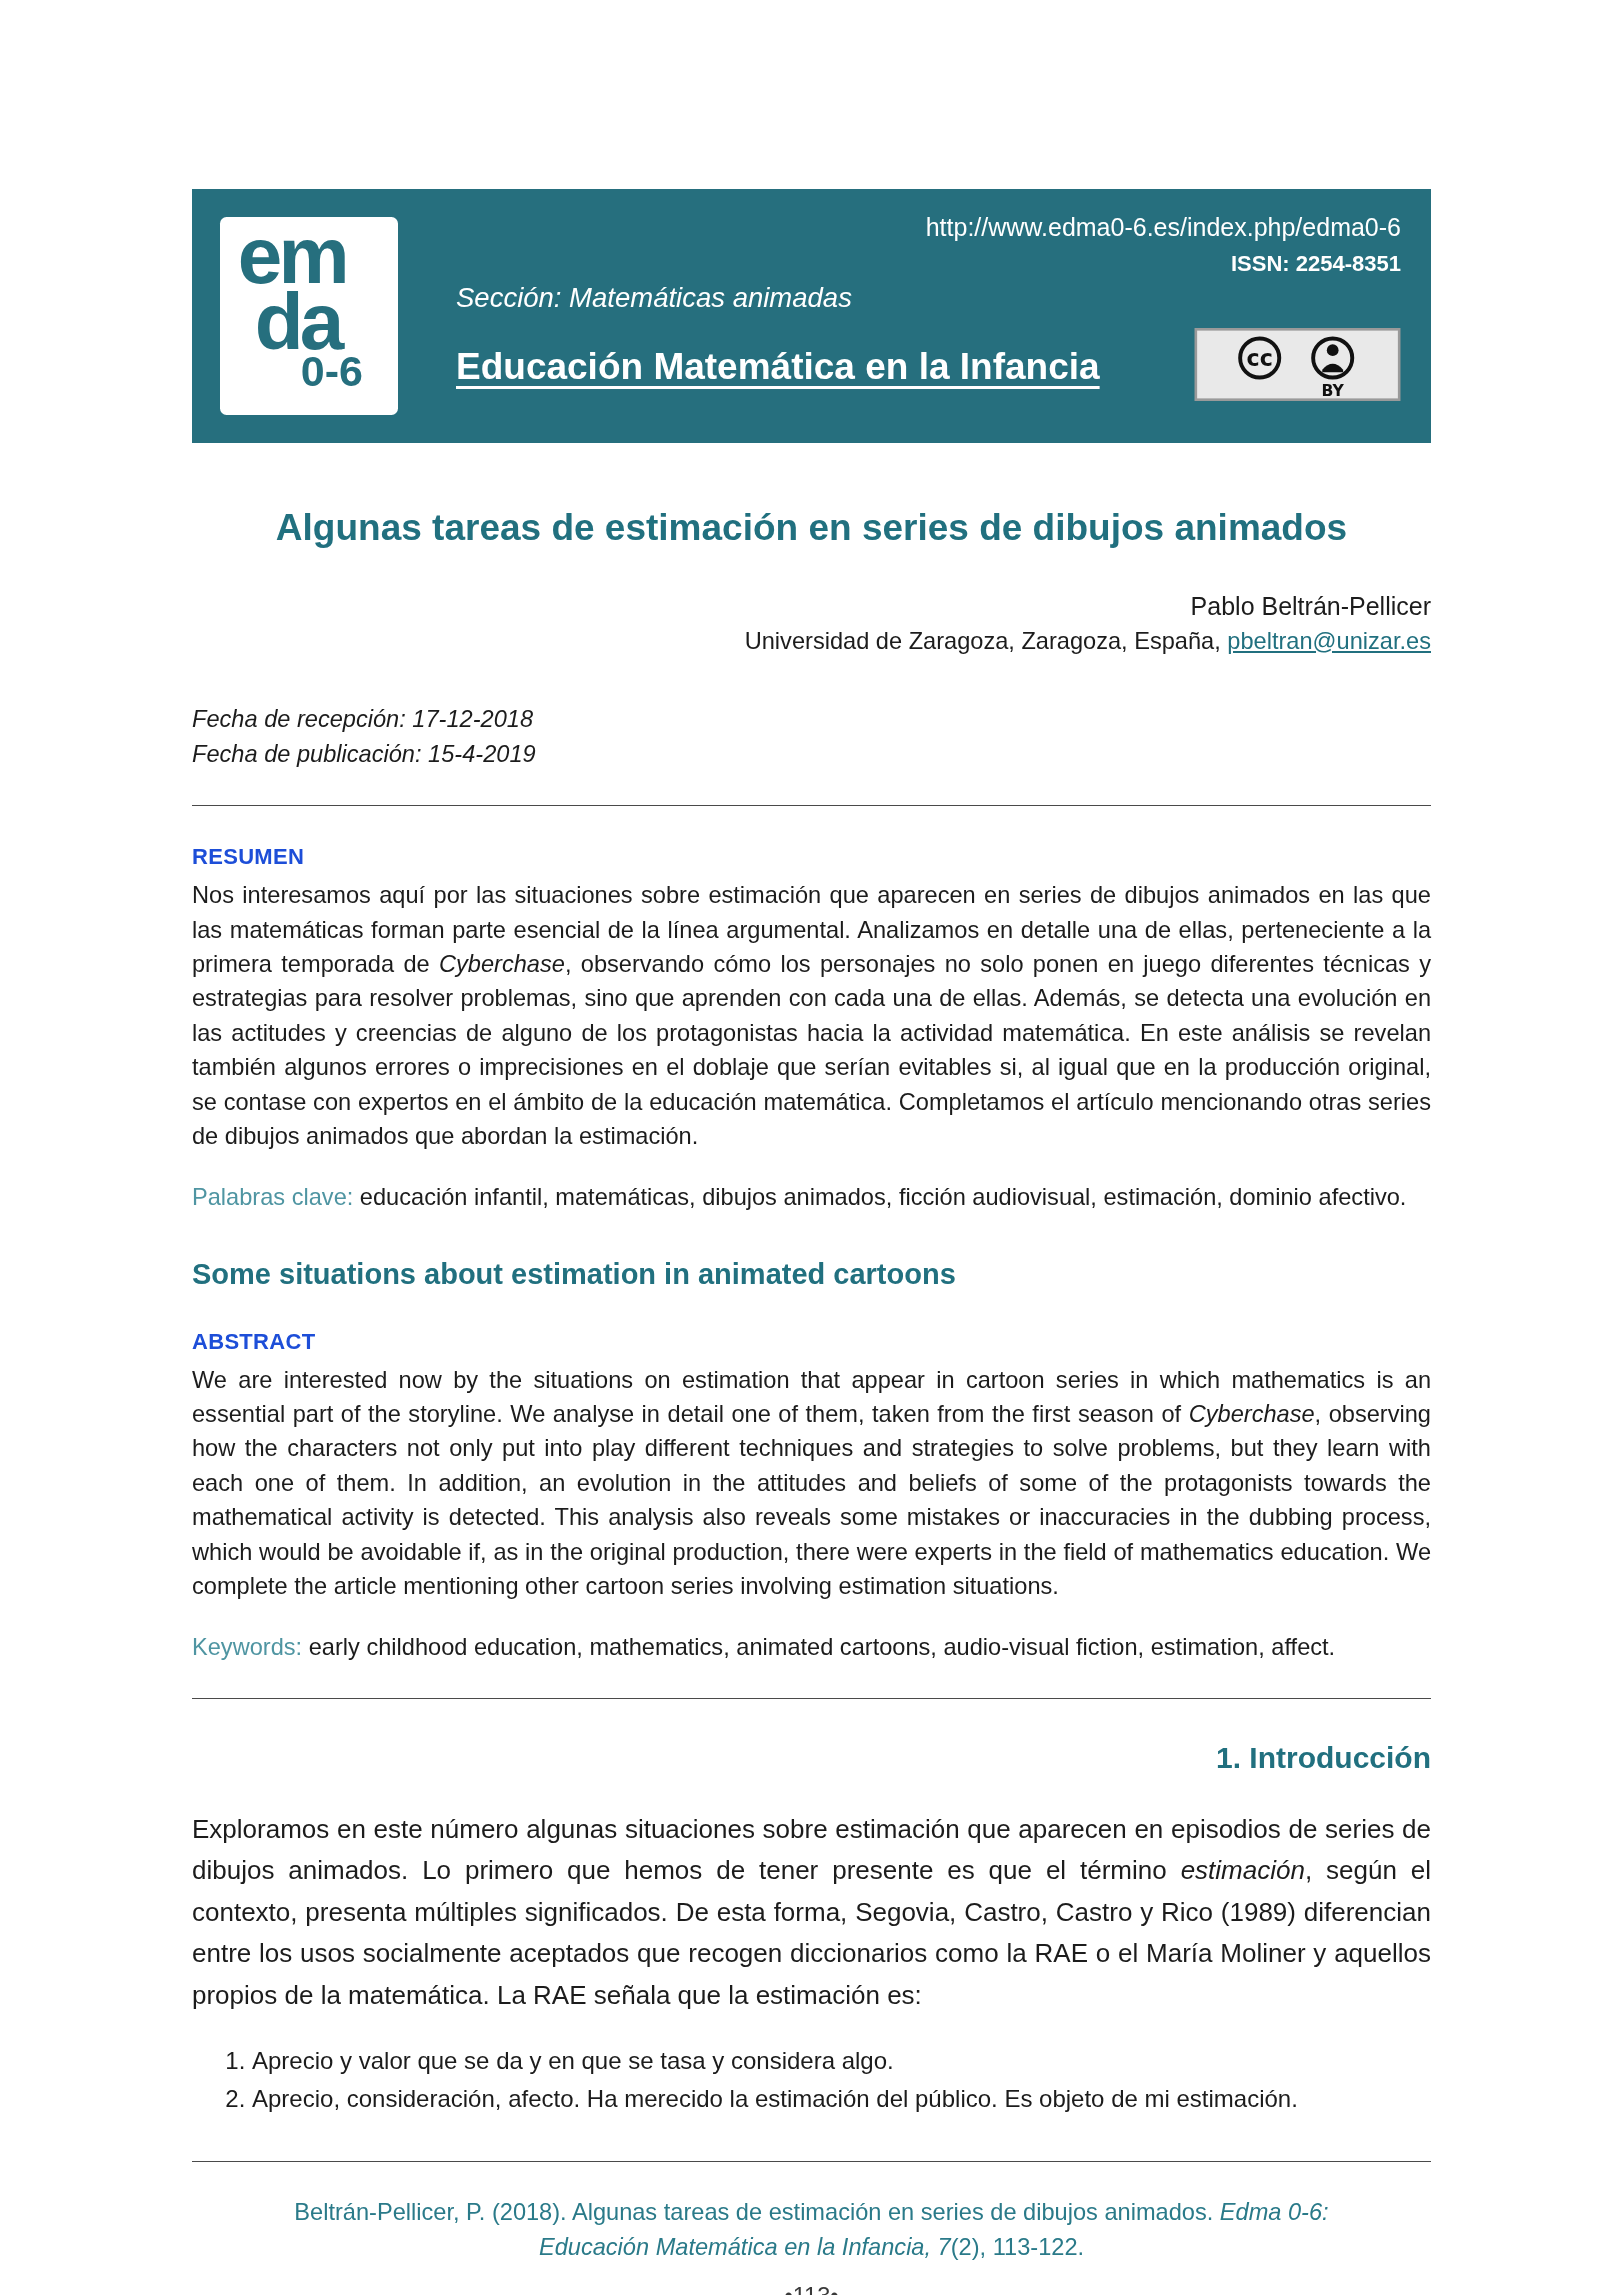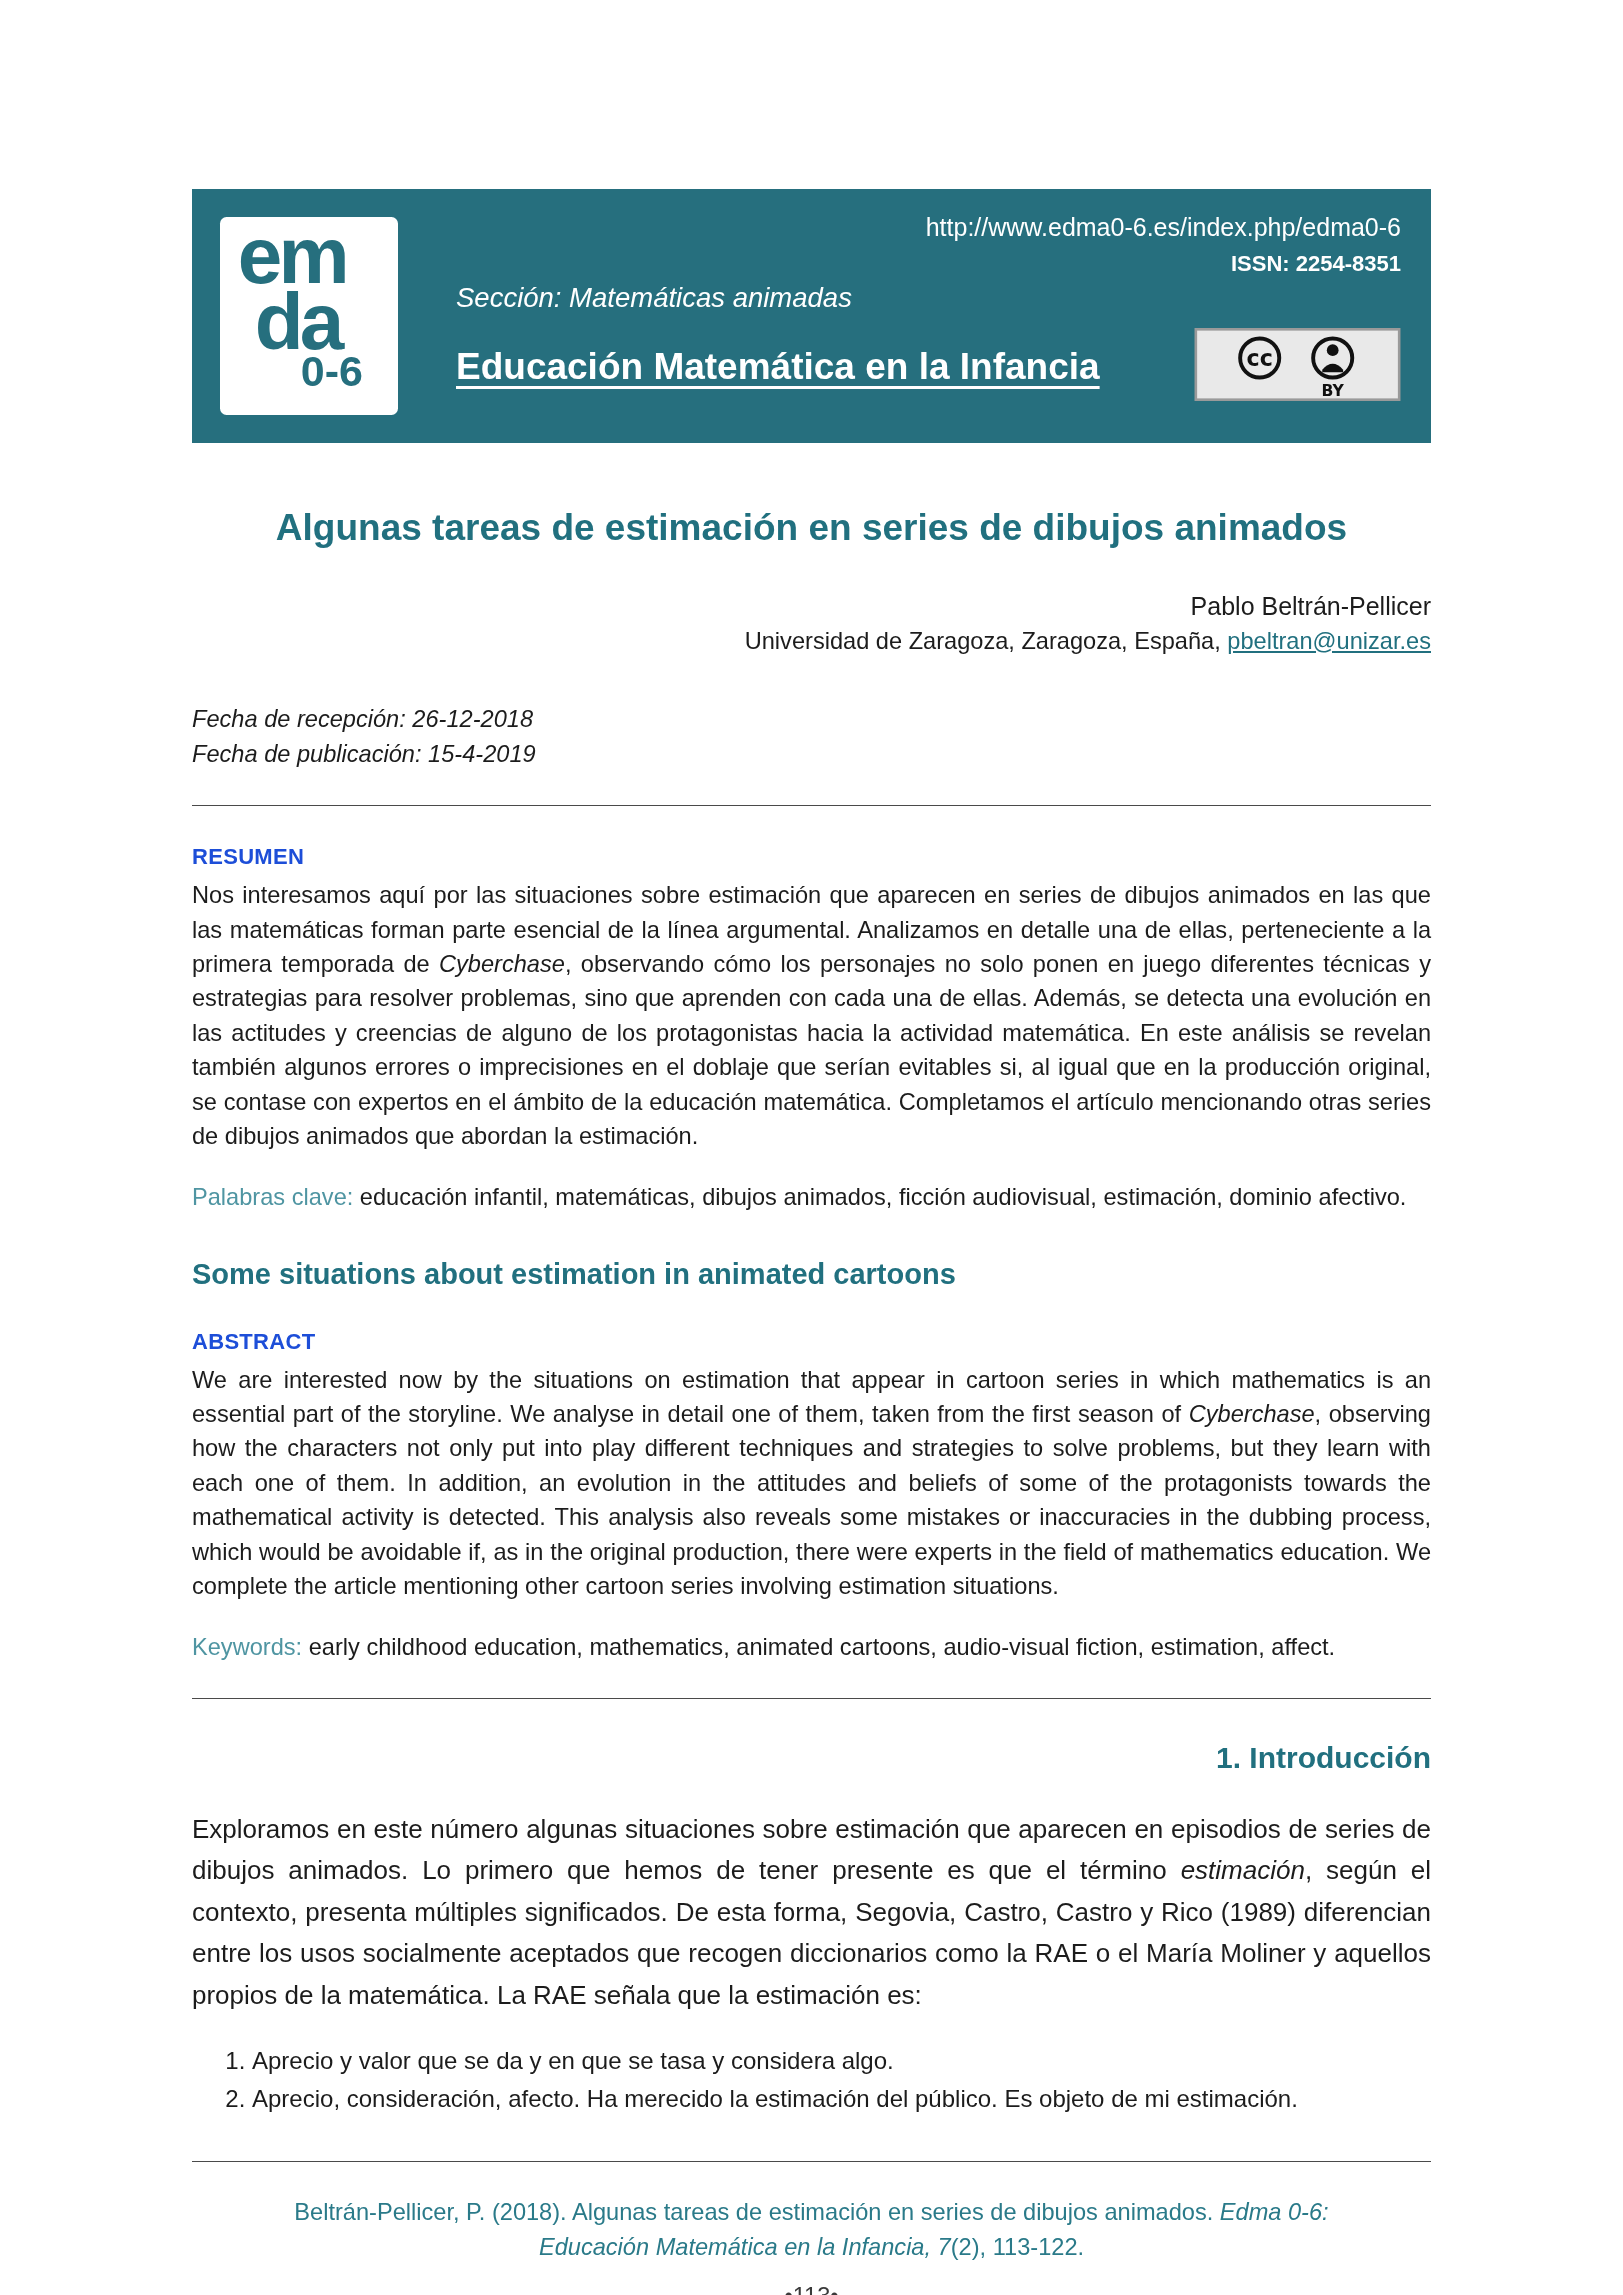--- a/index.html
+++ b/index.html
@@ -188,21 +188,21 @@
     </div>
   </div>
 
   <div class="content">
 
     <div class="article-title">Algunas tareas de estimación en series de dibujos animados</div>
     <div class="author-line">Pablo Beltrán-Pellicer</div>
     <div class="affil-line"><span>Universidad de Zaragoza, Zaragoza, España, </span><span class="email-link">pbeltran@unizar.es</span></div>
 
     <div class="dates">
-      <div>Fecha de recepción: 26-12-2018</div>
+      <div>Fecha de recepción: 17-12-2018</div>
       <div>Fecha de publicación: 15-4-2019</div>
     </div>
 
     <div class="rule"></div>
 
     <div class="mini-heading">RESUMEN</div>
     <div class="body-par"><span>Nos interesamos aquí por las situaciones sobre estimación que aparecen en series de dibujos animados en las que las matemáticas forman parte esencial de la línea argumental. Analizamos en detalle una de ellas, perteneciente a la primera temporada de </span><span class="it">Cyberchase</span><span>, observando cómo los personajes no solo ponen en juego diferentes técnicas y estrategias para resolver problemas, sino que aprenden con cada una de ellas. Además, se detecta una evolución en las actitudes y creencias de alguno de los protagonistas hacia la actividad matemática. En este análisis se revelan también algunos errores o imprecisiones en el doblaje que serían evitables si, al igual que en la producción original, se contase con expertos en el ámbito de la educación matemática. Completamos el artículo mencionando otras series de dibujos animados que abordan la estimación.</span></div>
     <div class="kw-line"><span class="kw-label">Palabras clave:</span><span> educación infantil, matemáticas, dibujos animados, ficción audiovisual, estimación, dominio afectivo.</span></div>
 
     <div class="eng-heading">Some situations about estimation in animated cartoons</div>

